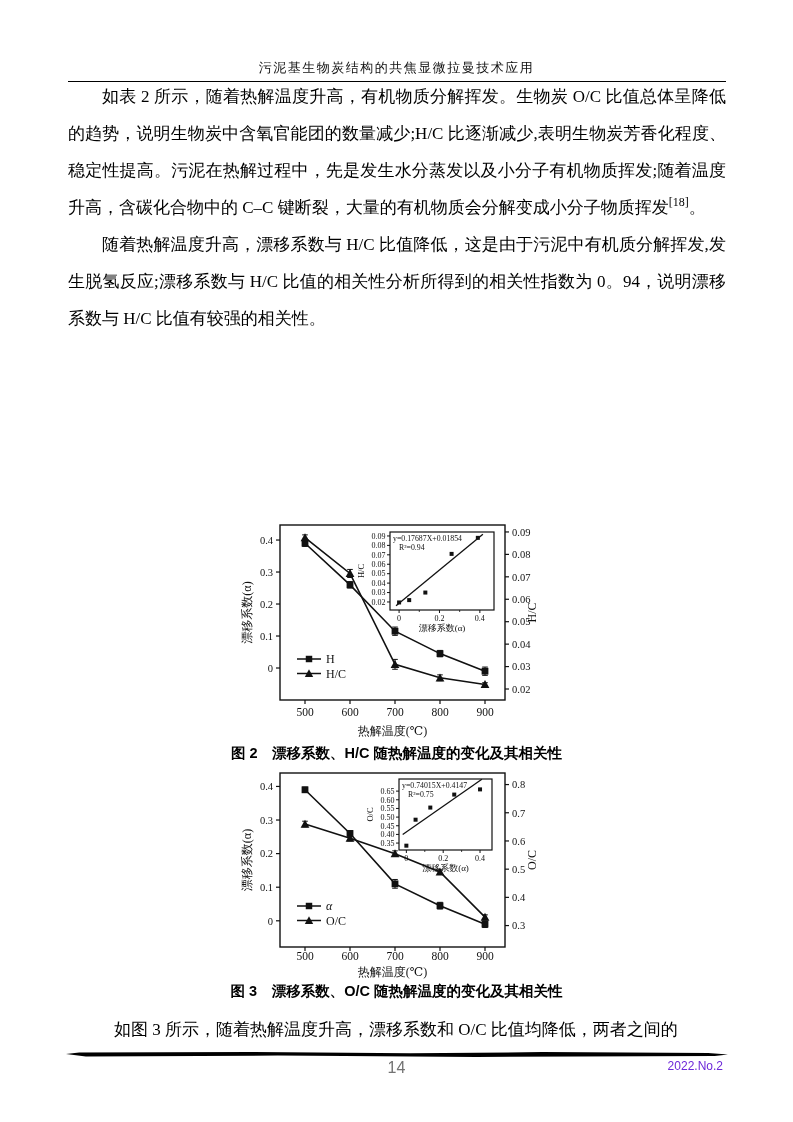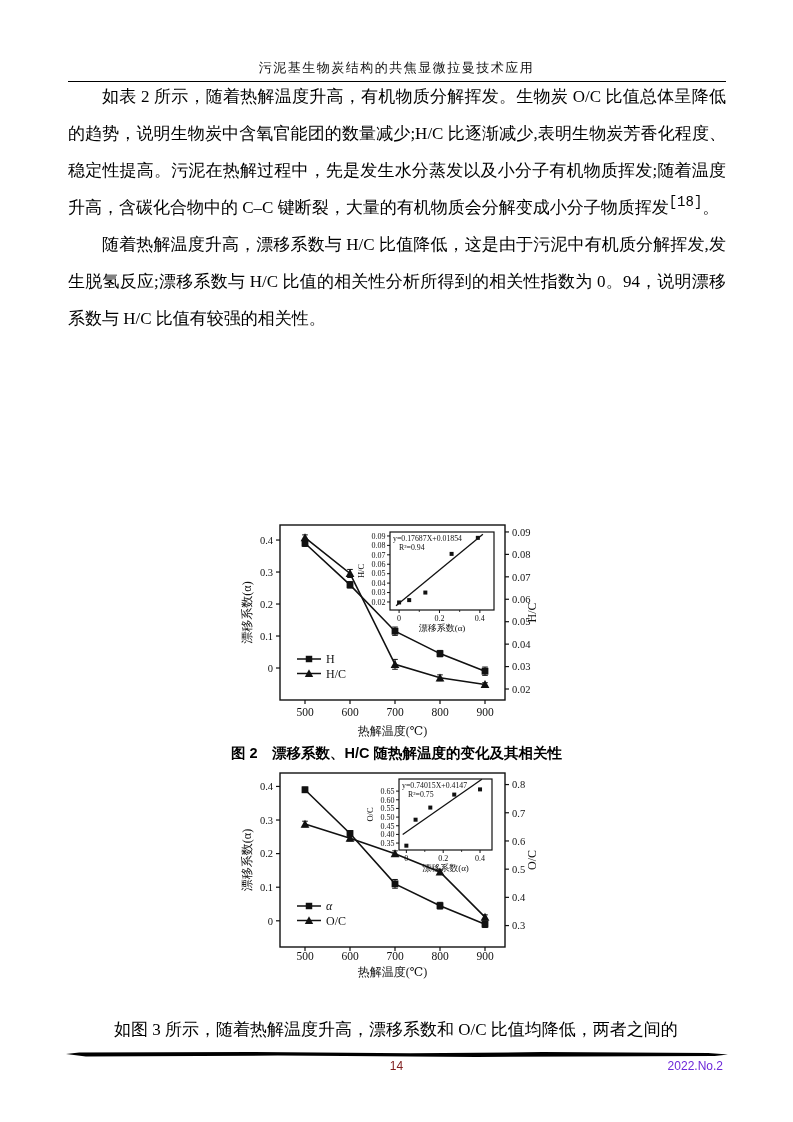--- a/index.html
+++ b/index.html
@@ -5,35 +5,35 @@
   html,body{margin:0;padding:0;background:#e8e8e8;}
   .page{position:relative;width:793px;height:1122px;background:#ffffff;margin:0 auto;
         font-family:"Liberation Serif","DejaVu Serif",serif;color:#000;overflow:hidden;}
   .header-title{position:absolute;top:59px;left:0;right:0;text-align:center;
         font-size:13px;letter-spacing:1.5px;color:#111;}
   .header-rule{position:absolute;top:81px;left:68px;width:658px;height:0;
         border-top:1.4px solid #000;}
   .body-text{position:absolute;top:78px;left:68px;width:658px;
         font-size:17px;line-height:37px;text-align:justify;}
   .body-text p{margin:0;text-indent:2em;}
-  .body-text sup{font-size:14px;vertical-align:super;line-height:0;font-family:Liberation Mono, monospace;}
+  .body-text sup{font-size:12px;vertical-align:super;line-height:0;}
   .para4{position:absolute;top:1011px;left:80px;width:658px;margin:0;
         font-size:17px;line-height:37px;text-indent:2em;text-align:justify;}
   svg{position:absolute;overflow:visible;}
   #fig2{left:247px;top:519px;}
   #fig3{left:247px;top:768px;}
   .caption{position:absolute;left:0;right:0;text-align:center;
         font-family:"Liberation Sans","DejaVu Sans",sans-serif;
         font-weight:bold;font-size:14.5px;color:#000000;}
   #cap2{top:744px;}
   #cap3{top:982px;}
   .footer-rule{position:absolute;top:1052px;left:66px;width:662px;height:5px;background:#000;
         clip-path:polygon(0 38%,2% 12%,28% 0,52% 26%,72% 2%,97% 18%,100% 48%,98% 78%,62% 100%,32% 72%,3% 88%);}
   .footer-page{position:absolute;top:1059px;left:0;right:0;text-align:center;
-        font-family:"Liberation Sans","DejaVu Sans",sans-serif;font-size:12px;color:#7f1d1d;}
+        font-family:"Liberation Sans","DejaVu Sans",sans-serif;font-size:16px;color:#737373;}
   .footer-issue{position:absolute;top:1059px;right:70px;
         font-family:"Liberation Sans","DejaVu Sans",sans-serif;font-size:12px;color:#6d28d9;}
 </style>
 </head>
 <body>
 
 <div class="page">
 
   <div class="header-title">污泥基生物炭结构的共焦显微拉曼技术应用</div>
   <div class="header-rule"></div>
@@ -302,20 +302,21 @@
         <line x1="155.68316831683168" y1="66.43247073170733" x2="234.87128712871288" y2="11.318374390243896" stroke="#111" stroke-width="1.3"></line>
         <rect x="157.36633663366337" y="75.67073170731707" width="4" height="4" fill="#111"></rect>
         <rect x="166.5742574257426" y="49.69512195121951" width="4" height="4" fill="#111"></rect>
         <rect x="181.30693069306932" y="37.57317073170731" width="4" height="4" fill="#111"></rect>
         <rect x="205.24752475247524" y="24.585365853658534" width="4" height="4" fill="#111"></rect>
         <rect x="231.02970297029702" y="19.390243902439018" width="4" height="4" fill="#111"></rect>
         <text x="155" y="19.5" font-size="7.8" text-anchor="start" fill="#111" font-family="&quot;Liberation Serif&quot;,&quot;DejaVu Serif&quot;,serif">y=0.74015X+0.4147</text>
         <text x="161" y="29" font-size="7.8" text-anchor="start" fill="#111" font-family="&quot;Liberation Serif&quot;,&quot;DejaVu Serif&quot;,serif">R²=0.75</text>
       </g>
     </svg>
+  <div class="caption" id="cap3">图 3　漂移系数、O/C 随热解温度的变化及其相关性</div>
 
   <p class="para4">如图 3 所示，随着热解温度升高，漂移系数和 O/C 比值均降低，两者之间的</p>
 
   <div class="footer-rule"></div>
   <div class="footer-page">14</div>
   <div class="footer-issue">2022.No.2</div>
 
 </div>
 
 </body></html>

